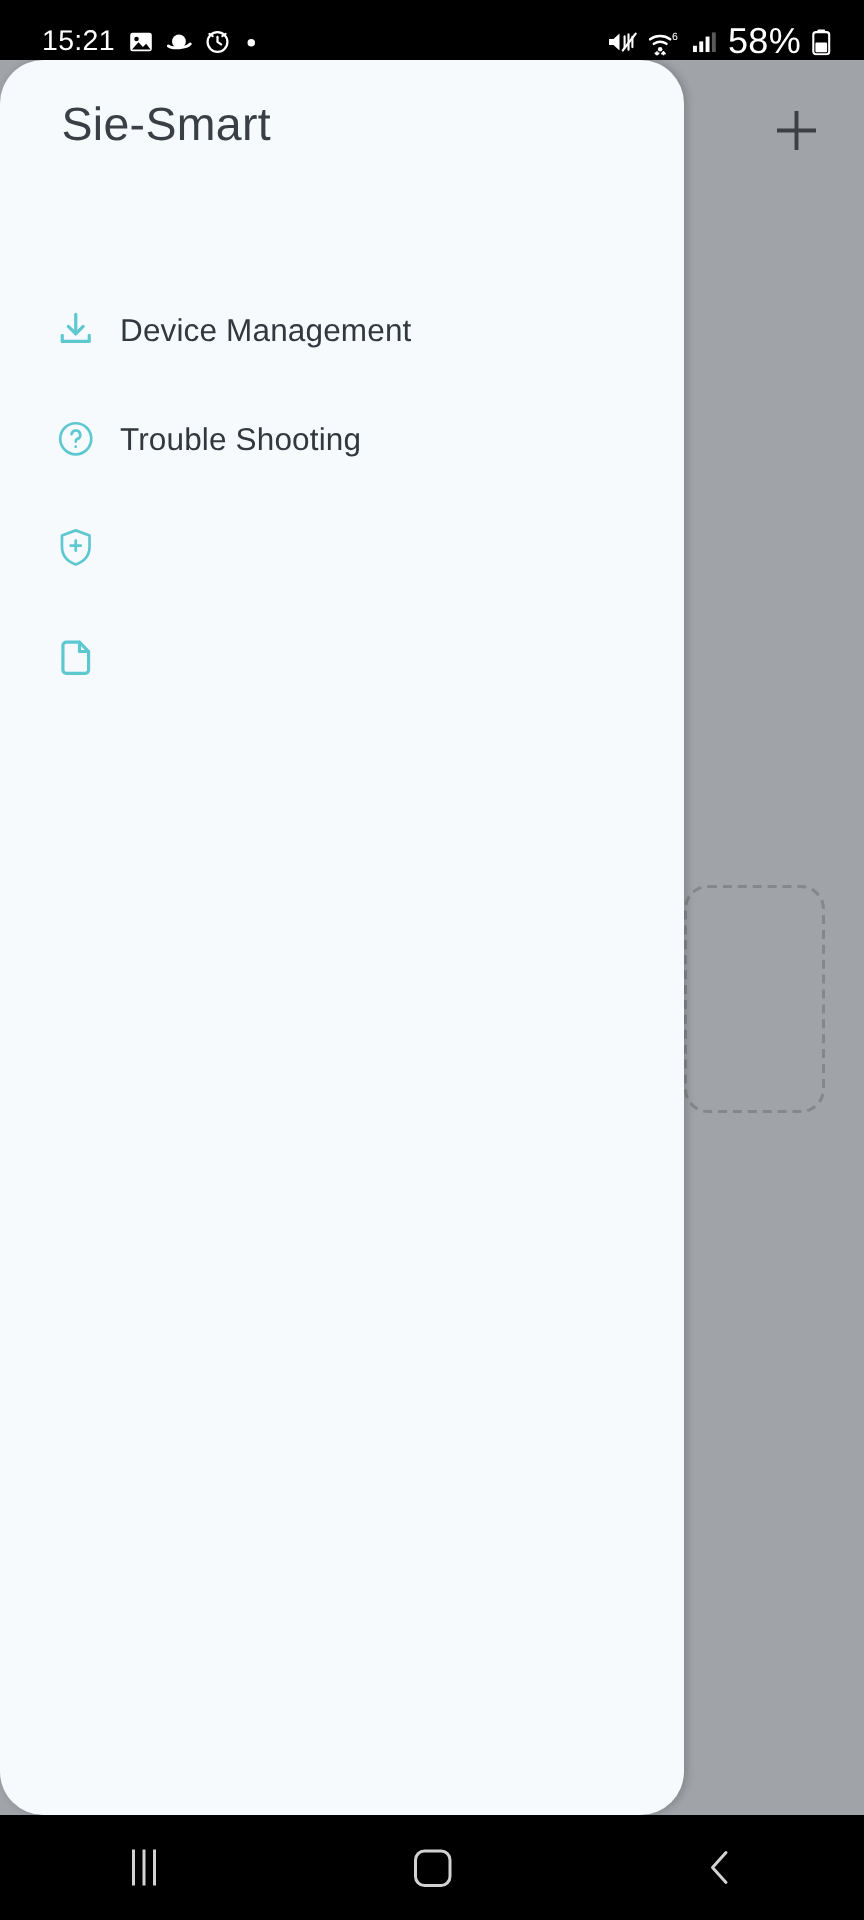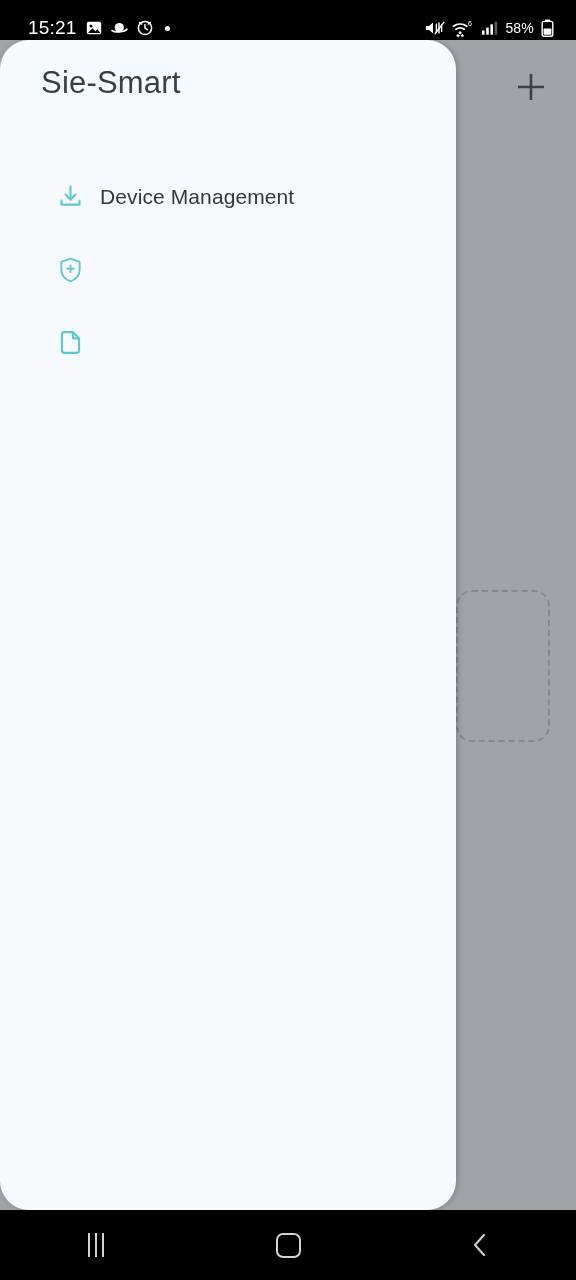--- a/index.html
+++ b/index.html
@@ -26,21 +26,21 @@
     padding:16px 22px 0 28px;
     z-index:60;
   }
   .sb-left { display:flex; align-items:center; gap:9px; }
   .sb-right { display:flex; align-items:center; gap:7px; }
   .sb-time {
     color:#fff; font-size:19px; letter-spacing:.2px;
     font-family:"Liberation Sans", sans-serif;
   }
   .sb-pct {
-    color:#fff; font-size:14px; letter-spacing:.2px;
+    color:#fff; font-size:24px; letter-spacing:.2px;
   }
   .sb-ico { display:block; }
   .sb-dot {
     width:5px; height:5px; border-radius:50%;
     background:#fff; display:block; margin-left:3px;
   }
 
   
   #backdrop {
     position:absolute; top:40px; left:0;
@@ -82,23 +82,23 @@
     letter-spacing:.2px;
     white-space:nowrap;
   }
   #menu-list {
     position:absolute;
     left:0; top:120px;
     width:456px;
   }
   .menu-item {
     display:flex;
-    align-items:center;
+    align-items:flex-end;
     height:73px;
-    padding-left:56px;
+    padding-left:36px;
   }
   .menu-icon {
     width:28px; height:28px;
     flex:0 0 28px;
     display:flex; align-items:center; justify-content:center;
     margin-right:16px;
   }
   .menu-label {
     font-size:21px;
     color:#33383e;
@@ -156,20 +156,30 @@
         <span class="menu-icon">
           <svg width="27" height="27" viewBox="0 0 24 24" fill="none" stroke="#5ec8d0" stroke-width="1.9" stroke-linecap="round" stroke-linejoin="round">
             <path d="M12 3.2 V14.4"></path>
             <path d="M7.6 10.3 L12 14.8 L16.4 10.3"></path>
             <path d="M4 15.6 V19.2 H20 V15.6"></path>
           </svg>
         </span>
         <span class="menu-label">Device Management</span>
       </div>
 
+      <div class="menu-item">
+        <span class="menu-icon">
+          <svg width="27" height="27" viewBox="0 0 24 24" fill="none" stroke="#5ec8d0" stroke-width="1.6" stroke-linecap="round" stroke-linejoin="round">
+            <circle cx="12" cy="12" r="9.2"></circle>
+            <path d="M9.5 9.3 a2.6 2.6 0 1 1 3.3 2.9 c-.75.26-.8.9-.8 1.5"></path>
+            <circle cx="12" cy="16.7" r="0.85" fill="#5ec8d0" stroke="none"></circle>
+          </svg>
+        </span>
+        <span class="menu-label">Trouble Shooting</span>
+      </div>
 
       <div class="menu-item">
         <span class="menu-icon">
           <svg width="27" height="28" viewBox="0 0 24 25" fill="none" stroke="#5ec8d0" stroke-width="1.6" stroke-linecap="round" stroke-linejoin="round">
             <path d="M12 2.3 L20.2 5.3 V12 c0 5.3 -3.6 8.9 -8.2 10.6 C7.4 20.9 3.8 17.3 3.8 12 V5.3 Z"></path>
             <path d="M12 8.4 V14.4 M9 11.4 H15"></path>
           </svg>
         </span>
       </div>
 

